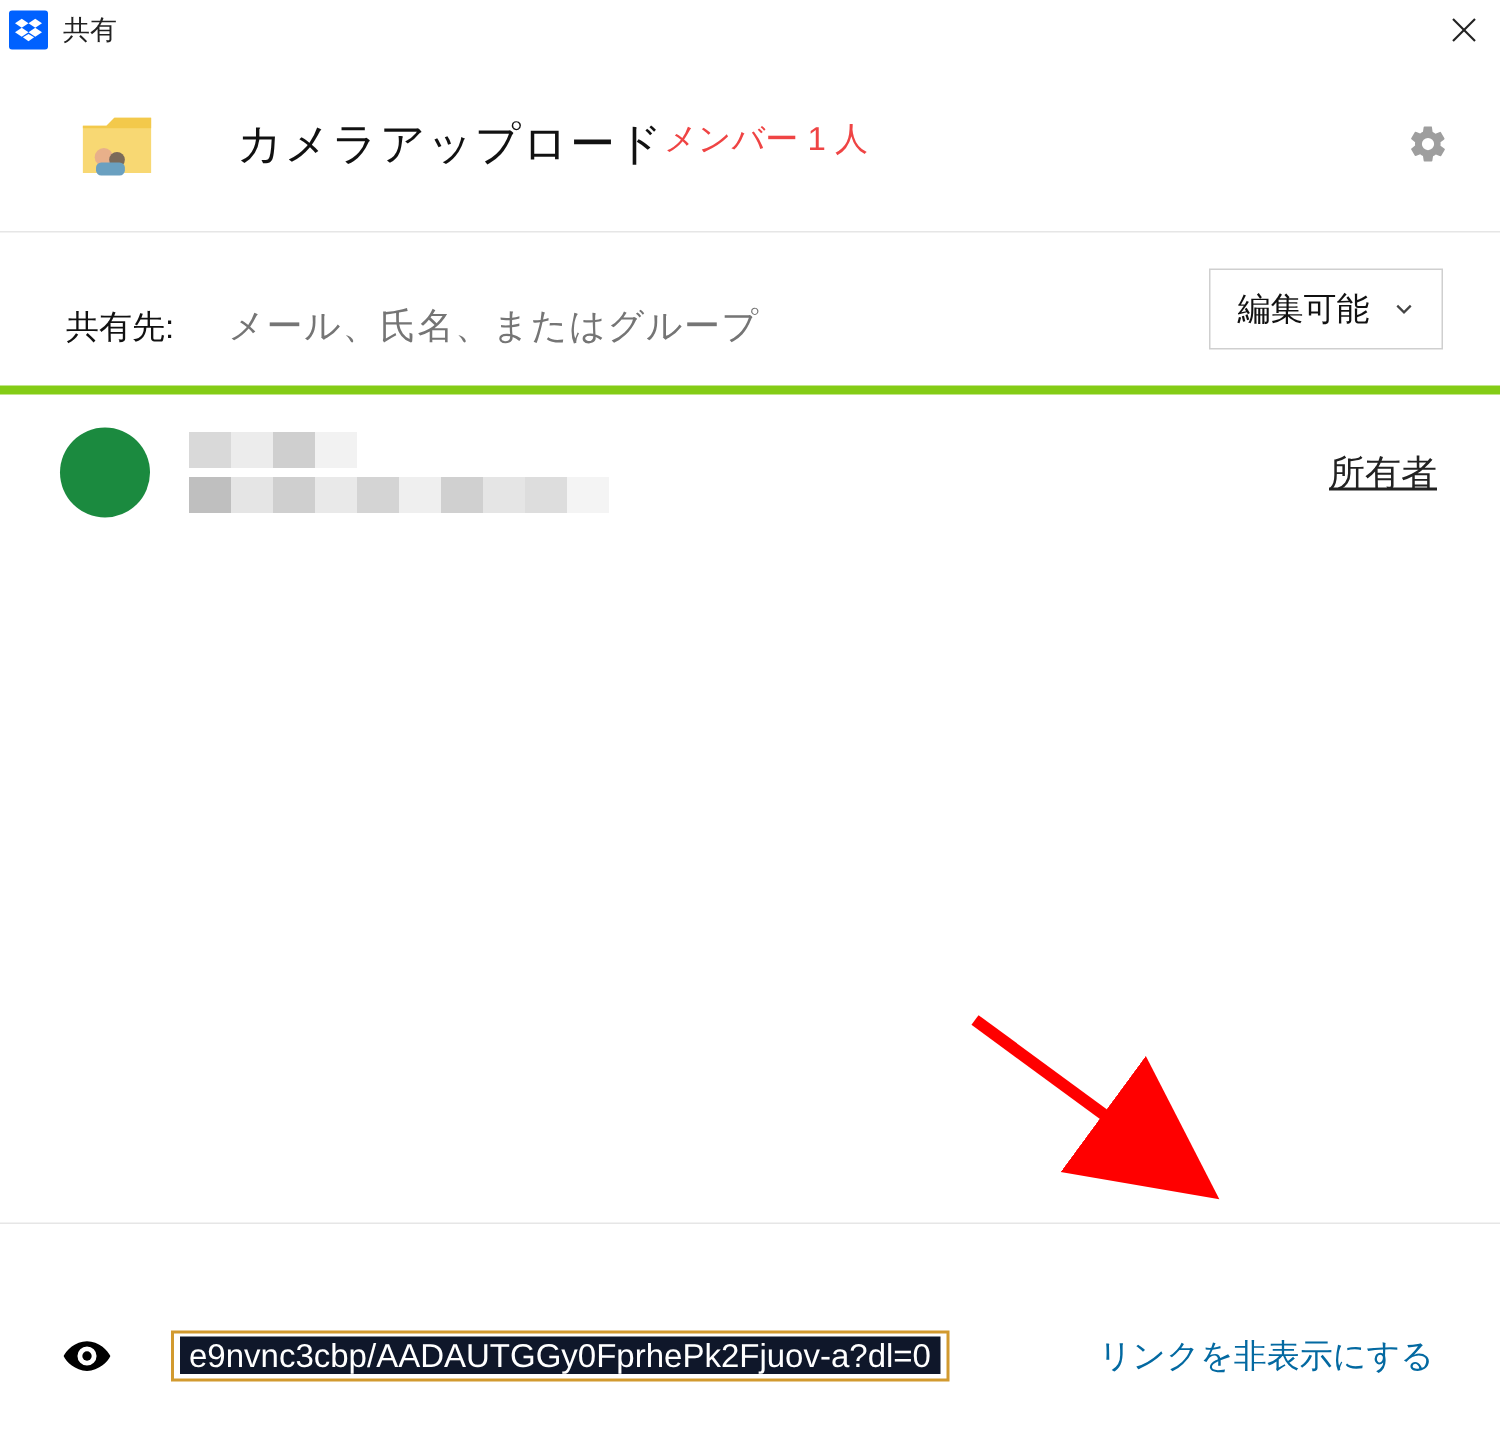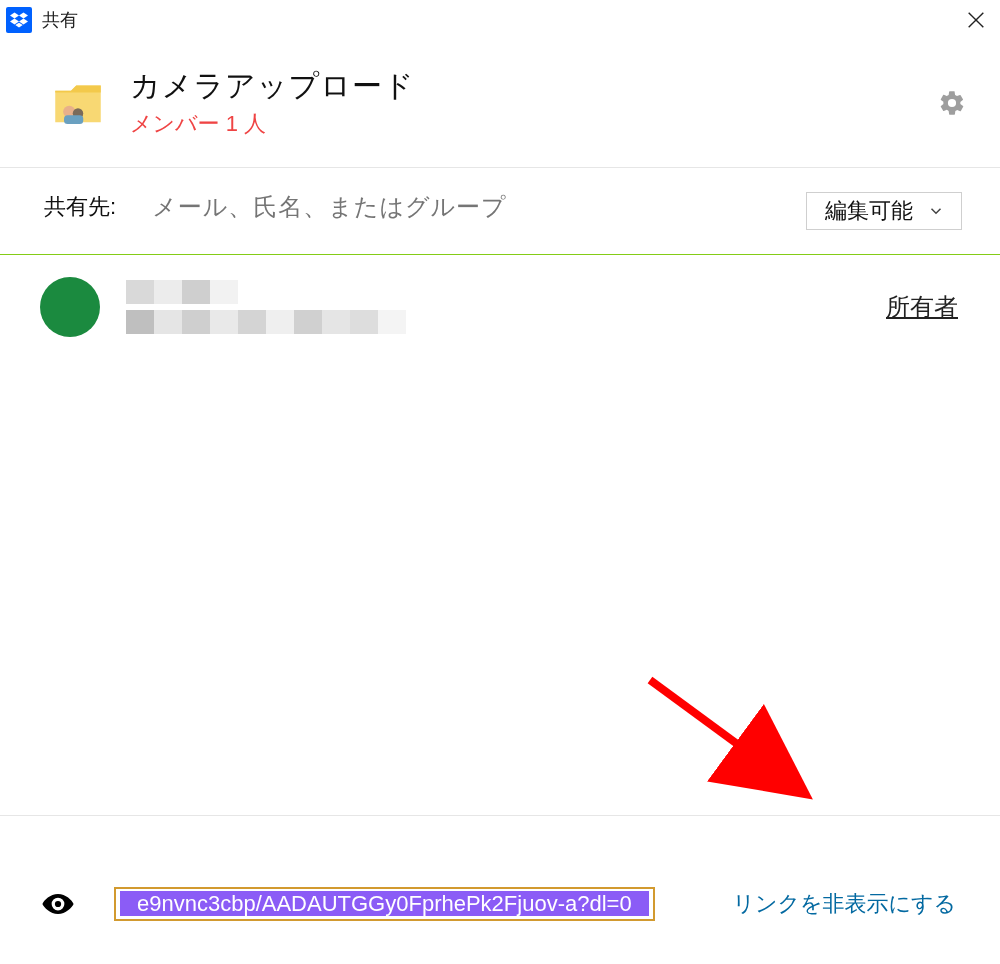--- a/index.html
+++ b/index.html
@@ -48,54 +48,54 @@
     align-items: center;
     padding: 26px 16px 28px 48px;
     border-bottom: 1px solid #e6e6e6;
   }
   .folder-icon {
     width: 60px; height: 60px;
     margin-right: 22px;
     display: flex; align-items: center; justify-content: center;
   }
   .folder-icon svg { width: 56px; height: 56px; }
-  .folder-text { flex: 1; display: flex; flex-direction: column; }
+  .folder-text { flex: 1; display: flex; flex-direction: row; margin-left: 28px; }
   .folder-name { font-size: 30px; font-weight: 400; color: #111; letter-spacing: 1px; }
   .folder-sub { font-size: 22px; color: #ef4444; margin-top: 2px; }
   .gear-btn {
     width: 36px; height: 36px;
     display: flex; align-items: center; justify-content: center;
     color: #9e9e9e;
     cursor: pointer;
     margin-right: 14px;
   }
   .gear-btn svg { width: 28px; height: 28px; }
 
   
   .share-row {
     display: flex;
-    align-items: flex-start;
+    align-items: flex-end;
     padding: 24px 38px 24px 44px;
-    border-bottom: 1px solid #84cc16;
+    border-bottom: 6px solid #84cc16;
   }
   .share-label { font-size: 22px; color: #111; margin-right: 34px; }
   .share-input {
     flex: 1;
     font-size: 24px;
     color: #8a8a8a;
     letter-spacing: 1px;
     border: none;
     outline: none;
     background: transparent;
   }
   .perm-dropdown {
     display: flex;
     align-items: center;
     border: 1px solid #cfcfcf;
-    height: 38px;
+    height: 54px;
     padding: 0 16px 0 18px;
     margin-left: 16px;
     cursor: pointer;
     font-size: 22px;
     color: #111;
   }
   .perm-dropdown .chev {
     margin-left: 14px;
     display: flex;
   }
@@ -183,22 +183,22 @@
   }
   .eye-icon svg { width: 34px; height: 34px; }
   .link-url-wrap {
     border: 2px solid #d29a2f;
     padding: 2px 4px;
   }
   .link-url {
     font-size: 22px;
     font-family: Arial, sans-serif;
     color: #ffffff;
-    background: #8b5cf6;
-    padding: 0 17px;
+    background: #0f172a;
+    padding: 0 6px;
     white-space: nowrap;
   }
   .hide-link {
     margin-left: auto;
     font-size: 22px;
     color: #0369a1;
     cursor: pointer;
     text-decoration: none;
     margin-right: 4px;
   }

